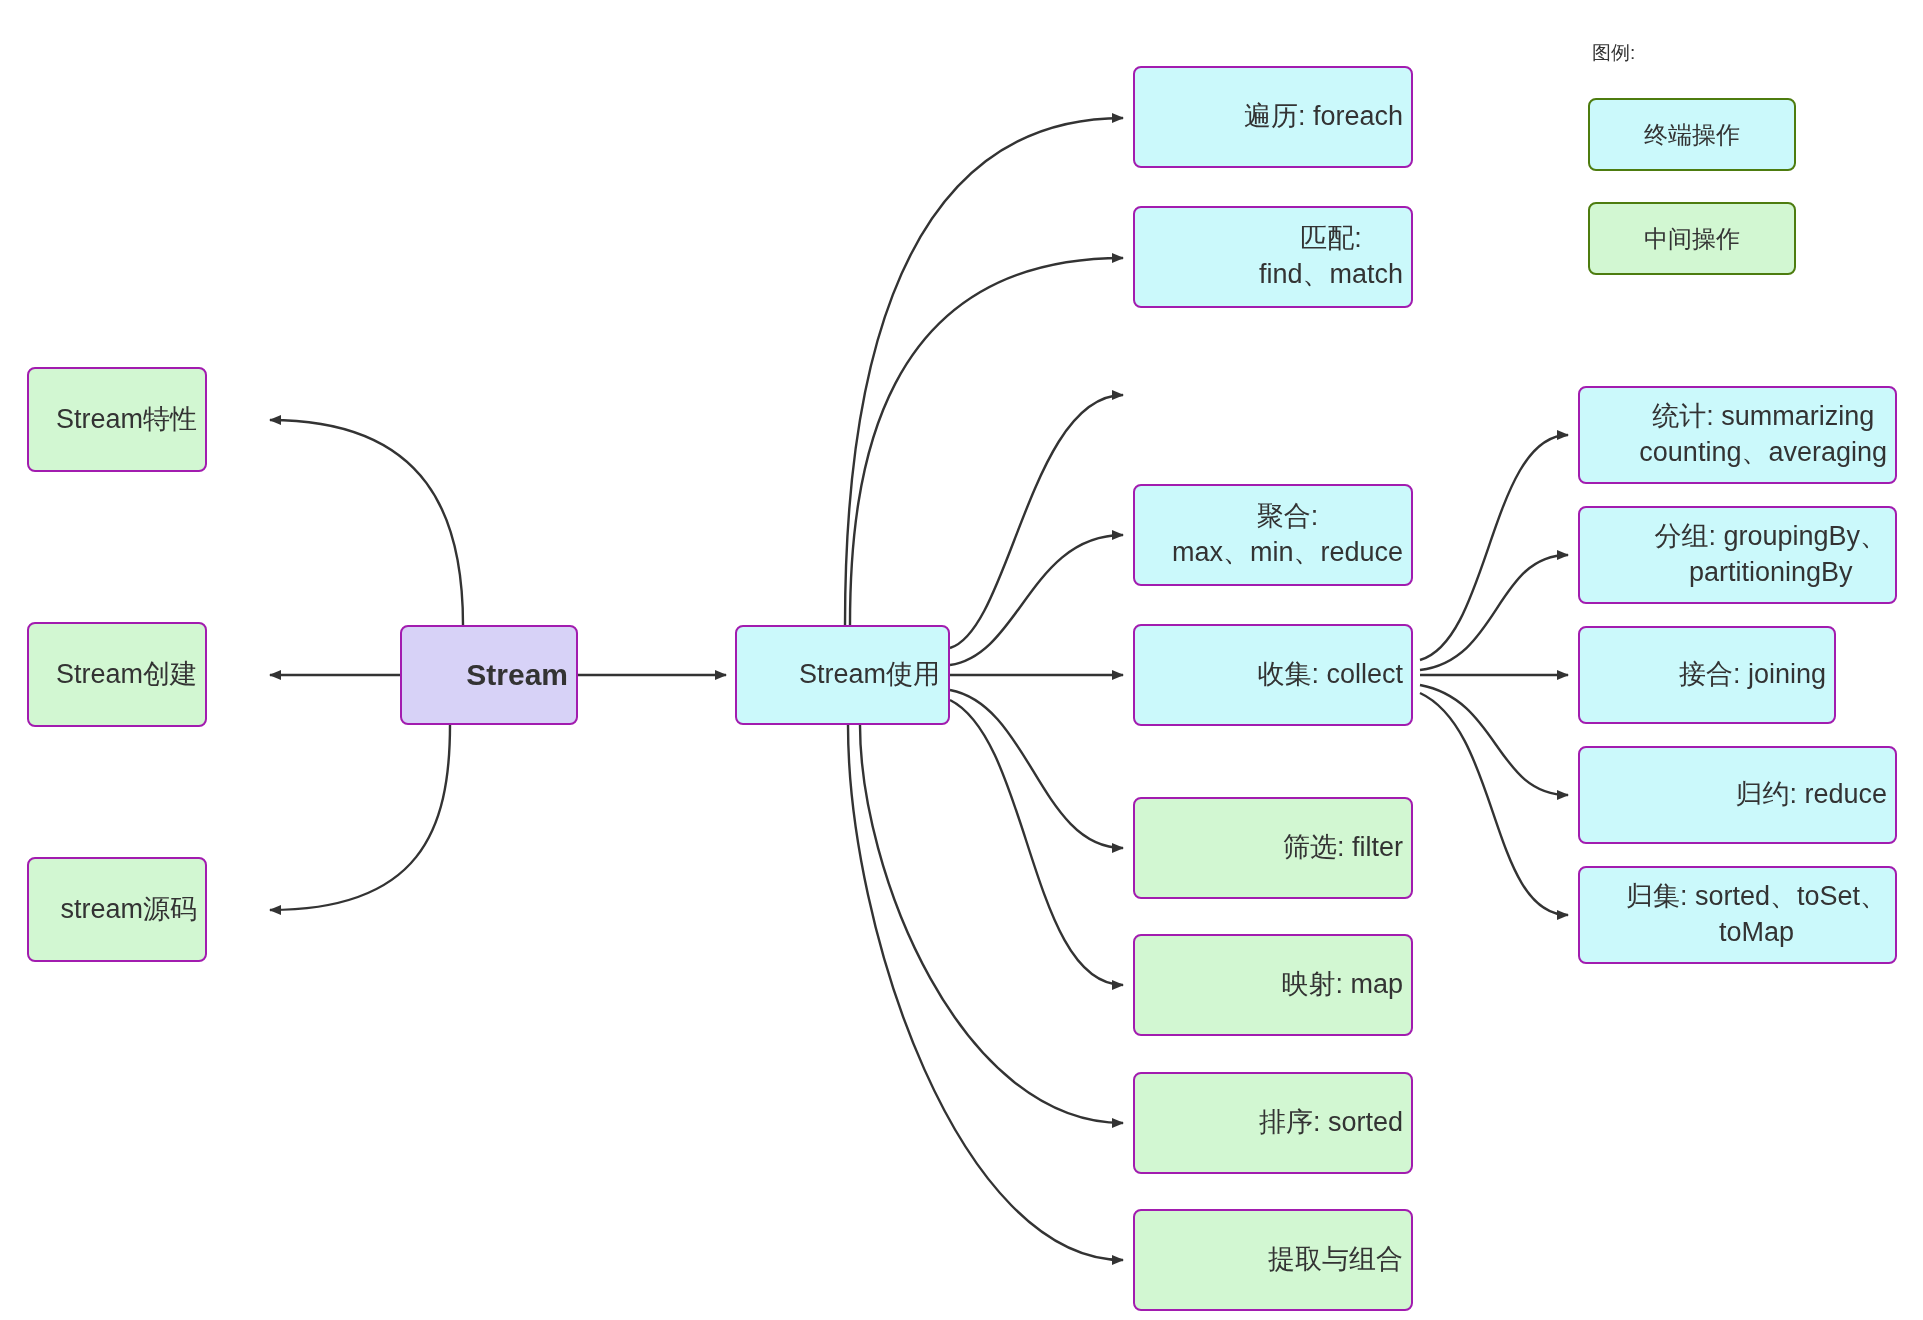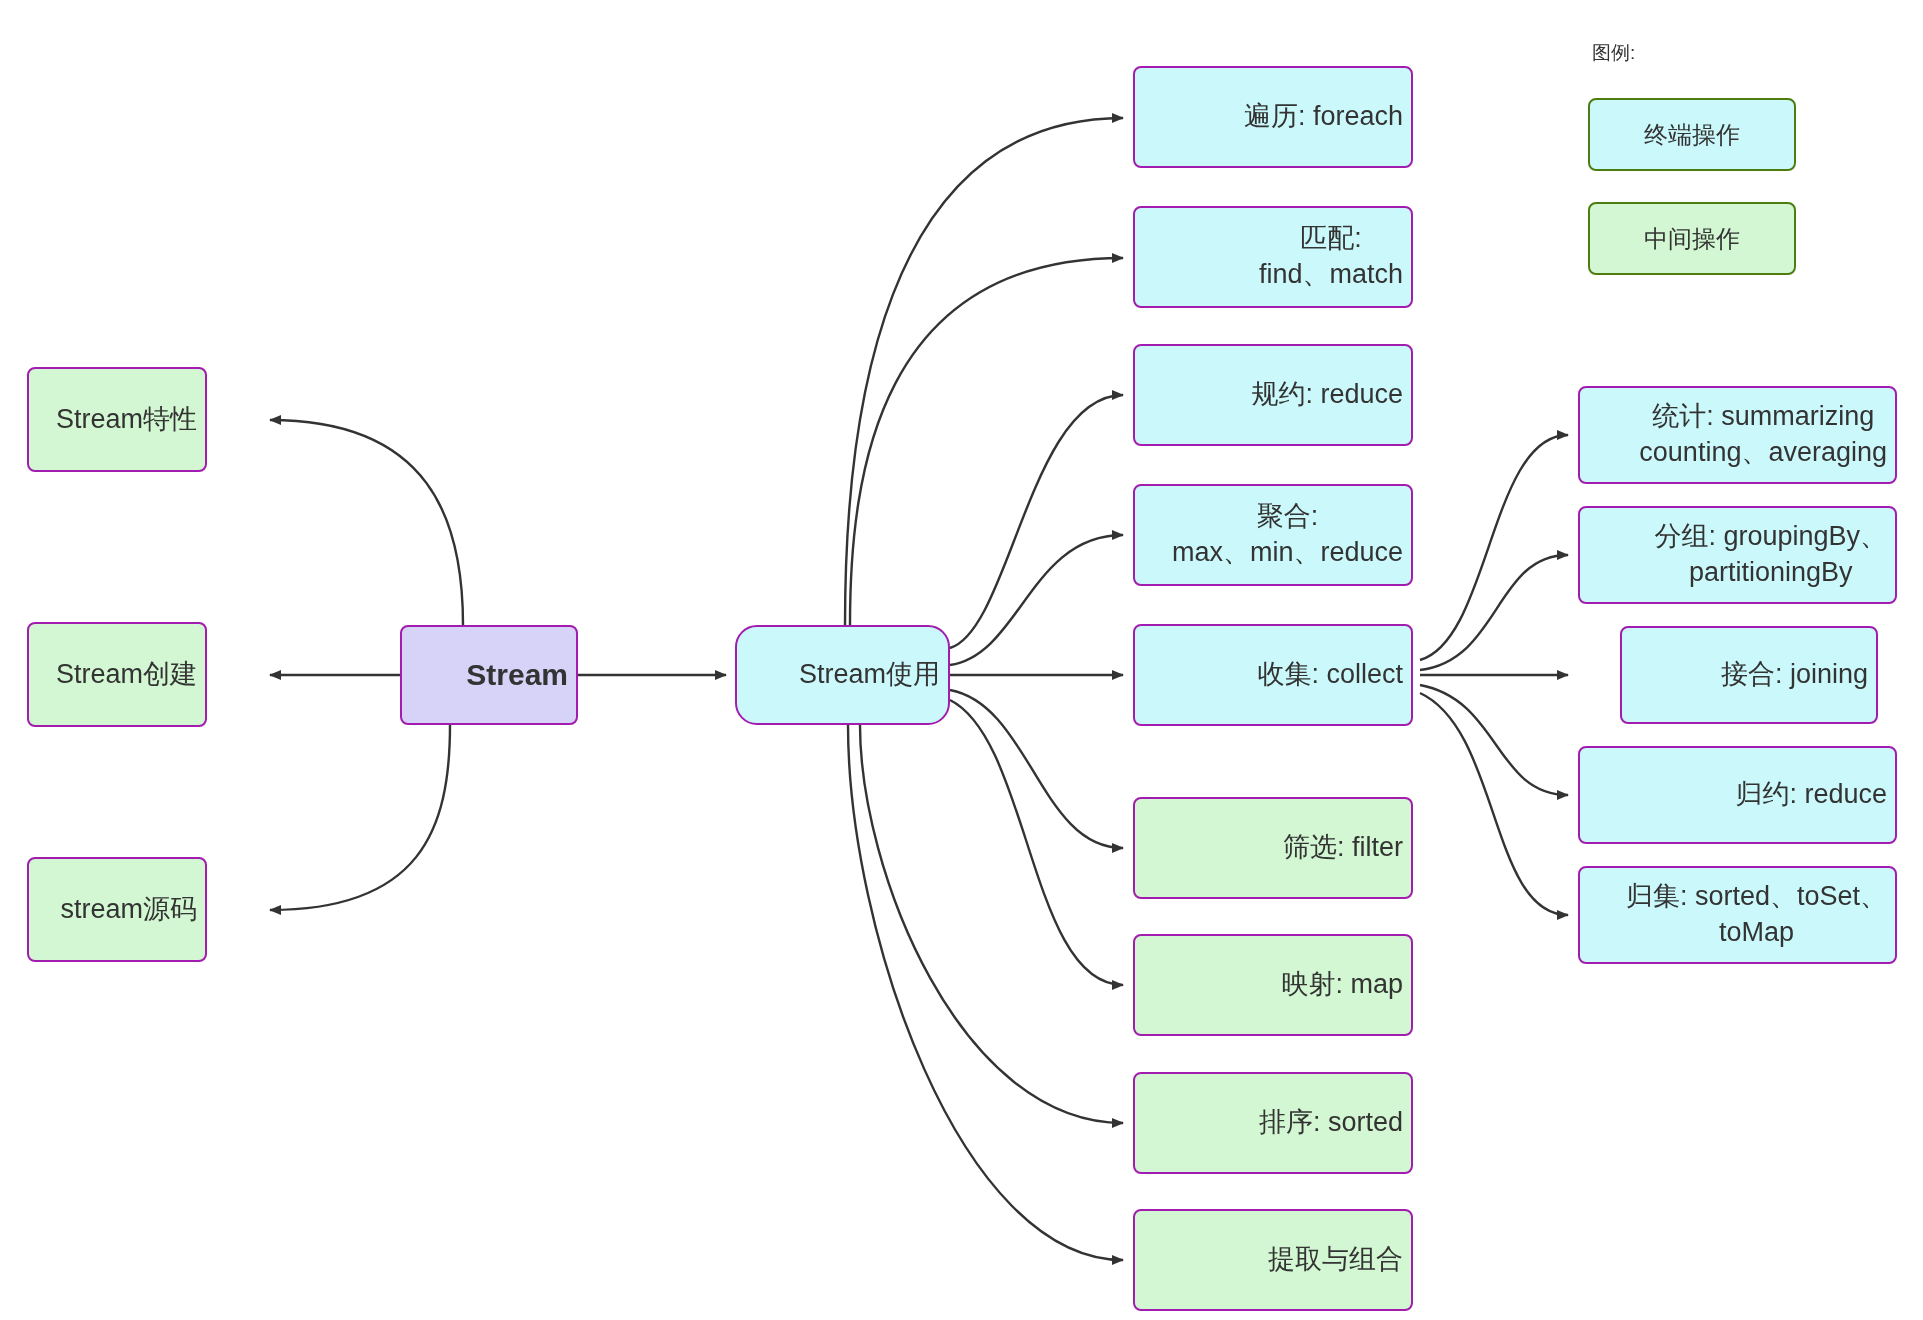--- a/index.html
+++ b/index.html
@@ -112,33 +112,30 @@
   <div class="node intermediate" style="left:27px; top:367px; width:180px; height:105px;">
     <span>Stream特性</span>
   </div>
   <div class="node intermediate" style="left:27px; top:622px; width:180px; height:105px;">
     <span>Stream创建</span>
   </div>
   <div class="node intermediate" style="left:27px; top:857px; width:180px; height:105px;">
     <span>stream源码</span>
   </div>
 
-  <div class="node terminal" style="left:735px; top:625px; width:215px; height:100px;border-radius:22px;">
+  <div class="node terminal" style="left:735px; top:625px; width:215px; height:100px;">
     <span>Stream使用</span>
   </div>
 
   <div class="node terminal" style="left:1133px; top:66px; width:280px; height:102px;">
     <span>遍历: foreach</span>
   </div>
   <div class="node terminal" style="left:1133px; top:206px; width:280px; height:102px;">
     <span>匹配:
 find、match</span>
-  </div>
-  <div class="node terminal" style="left:1133px; top:344px; width:280px; height:102px;">
-    <span>规约: reduce</span>
   </div>
   <div class="node terminal" style="left:1133px; top:484px; width:280px; height:102px;">
     <span>聚合:
 max、min、reduce</span>
   </div>
   <div class="node terminal" style="left:1133px; top:624px; width:280px; height:102px;">
     <span>收集: collect</span>
   </div>
   <div class="node intermediate" style="left:1133px; top:797px; width:280px; height:102px;">
     <span>筛选: filter</span>
@@ -154,21 +151,21 @@
   </div>
 
   <div class="node terminal" style="left:1578px; top:386px; width:319px; height:98px;">
     <span>统计: summarizing
 counting、averaging</span>
   </div>
   <div class="node terminal" style="left:1578px; top:506px; width:319px; height:98px;">
     <span>分组: groupingBy、
 partitioningBy</span>
   </div>
-  <div class="node terminal" style="left:1578px; top:626px; width:258px; height:98px;margin-left:42px;">
+  <div class="node terminal" style="left:1578px; top:626px; width:258px; height:98px;">
     <span>接合: joining</span>
   </div>
   <div class="node terminal" style="left:1578px; top:746px; width:319px; height:98px;">
     <span>归约: reduce</span>
   </div>
   <div class="node terminal" style="left:1578px; top:866px; width:319px; height:98px;">
     <span>归集: sorted、toSet、
 toMap</span>
   </div>
 

